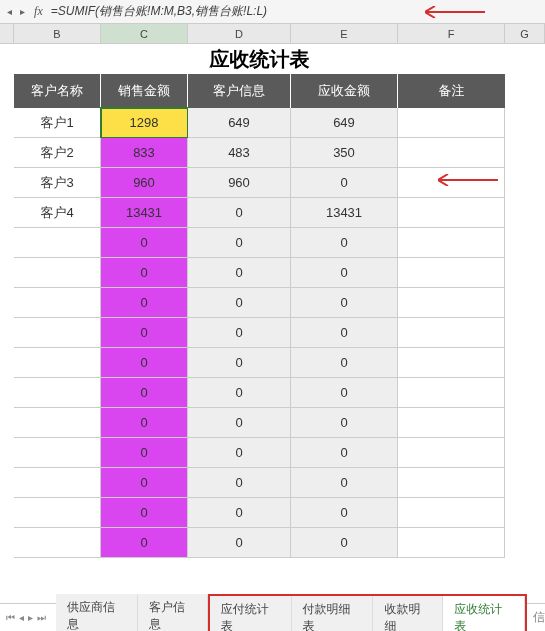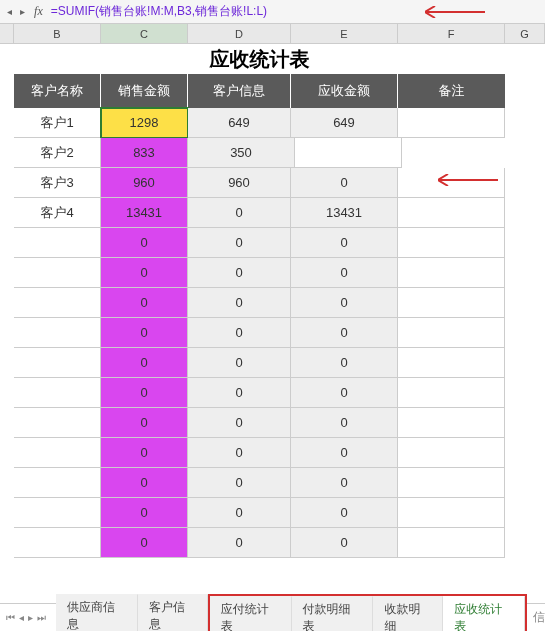--- a/index.html
+++ b/index.html
@@ -9,21 +9,21 @@
   display: flex;
   align-items: center;
   height: 24px;
   border-bottom: 1px solid #ccc;
   background: #f5f5f5;
   padding-left: 4px;
 }
 .fb-nav { display: flex; gap: 2px; margin-right: 6px; }
 .fb-nav span { font-size: 10px; color: #666; cursor: pointer; padding: 0 3px; }
 .fx { font-style: italic; font-size: 12px; color: #555; margin-right: 8px; font-family: serif; }
-.formula-text { font-size: 12px; color: #6d28d9; flex: 1; }
+.formula-text { font-size: 12px; color: #404040; flex: 1; font-style: italic; }
 
 .col-headers {
   display: flex;
   height: 20px;
   background: #e8e8e8;
   border-bottom: 1px solid #ccc;
 }
 .col-h { border-right: 1px solid #ccc; text-align: center; font-size: 11px; color: #444; line-height: 20px; }
 .col-h.rowh { width: 14px; }
 .col-h.b { width: 87px; }
@@ -174,20 +174,21 @@
       <div class="data-row">
         <div class="dcell c1">客户1</div>
         <div class="dcell c2 selected">1298</div>
         <div class="dcell c3">649</div>
         <div class="dcell c4">649</div>
         <div class="dcell c5"></div>
       </div>
       <div class="data-row">
         <div class="dcell c1">客户2</div>
         <div class="dcell c2">833</div>
+        <div class="dcell c3">483</div>
         <div class="dcell c4">350</div>
         <div class="dcell c5"></div>
       </div>
       <div class="data-row">
         <div class="dcell c1">客户3</div>
         <div class="dcell c2">960</div>
         <div class="dcell c3">960</div>
         <div class="dcell c4">0</div>
         <div class="dcell c5"></div>
       </div>

